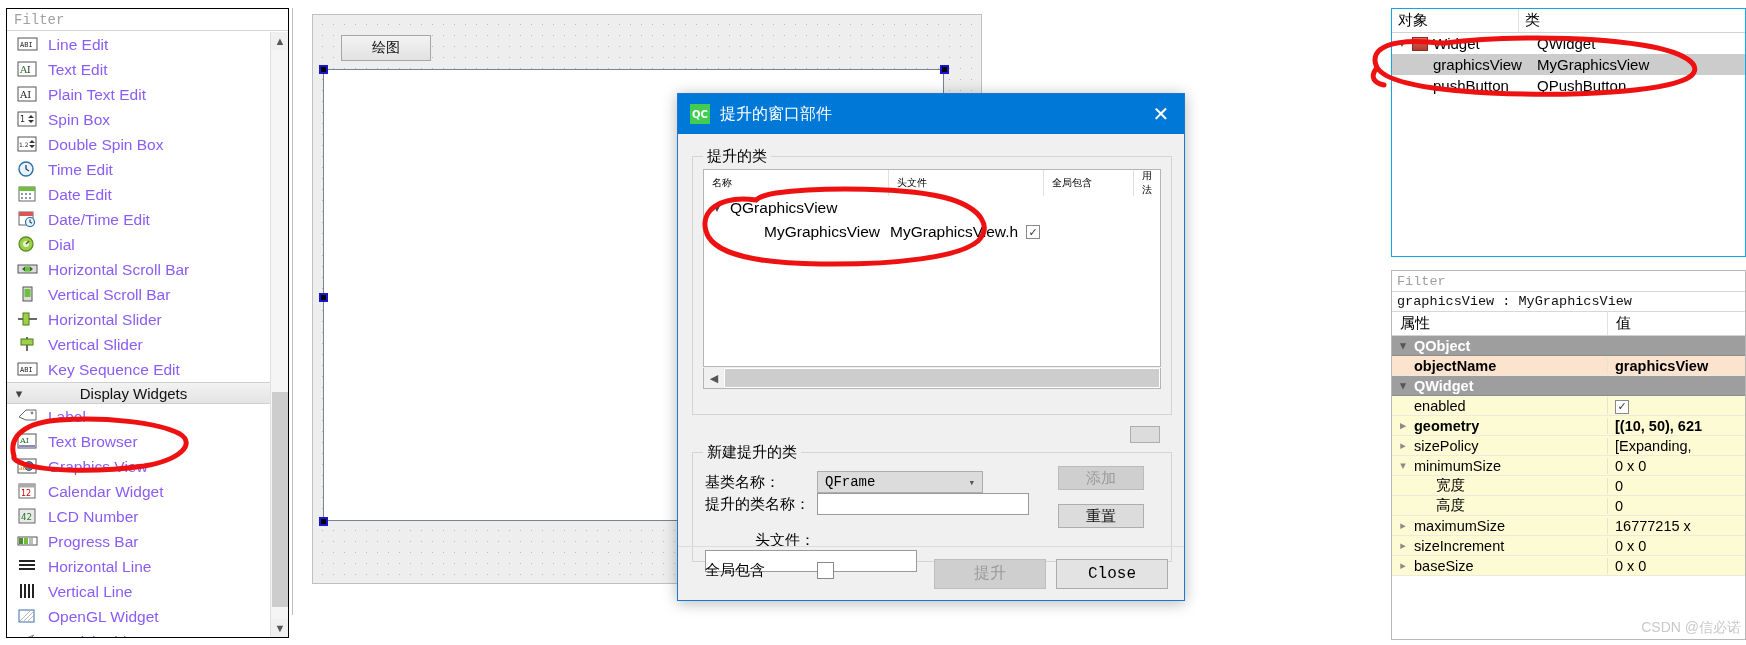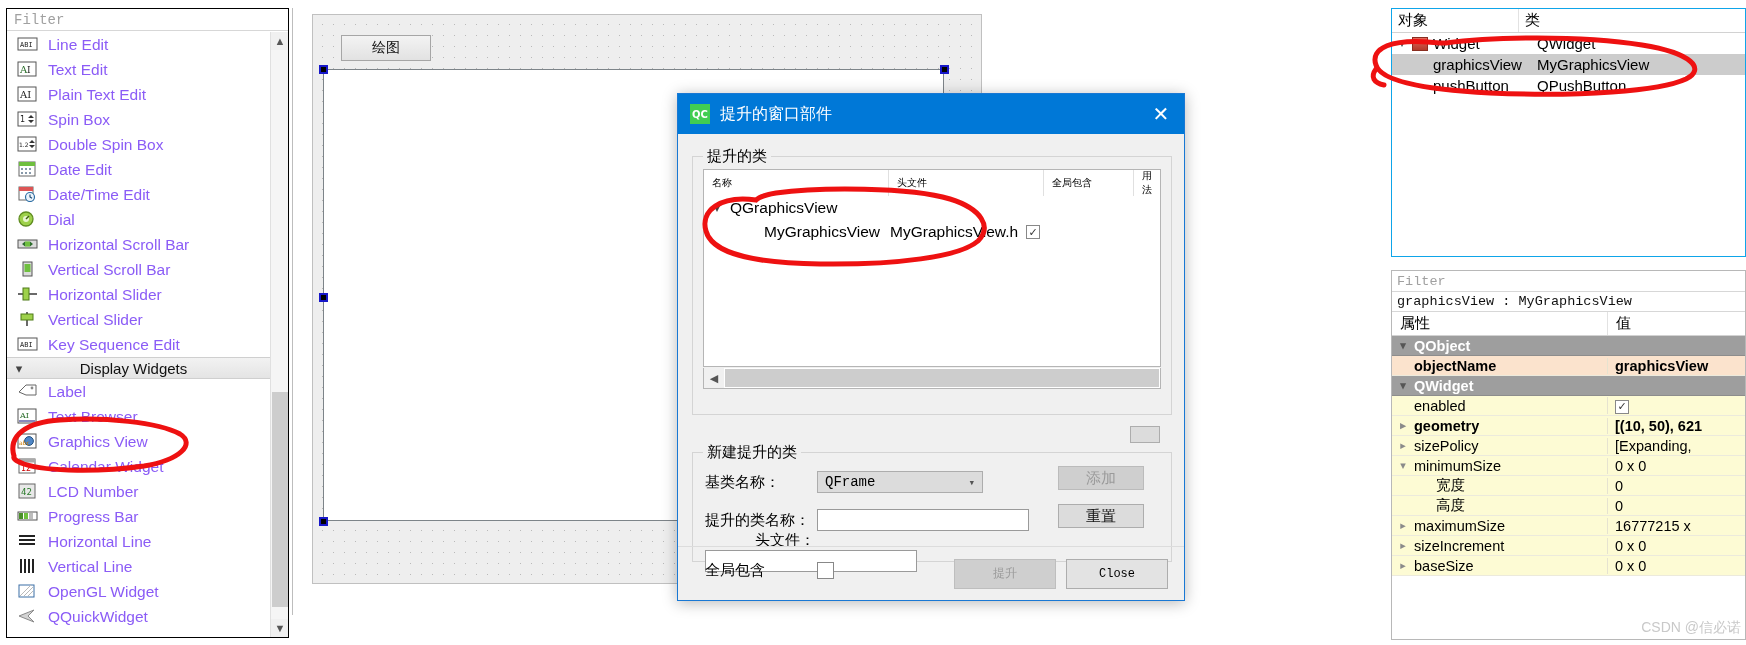--- a/index.html
+++ b/index.html
@@ -350,26 +350,26 @@
   .sbtn.disabled { background: #cfcfcf; color: #9a9a9a; border-color: #bbb; }
   #dlg-bottom {
     position: absolute;
     left: 0; right: 0; bottom: 0;
     height: 54px;
     border-top: 1px solid #dcdcdc;
     display: flex; align-items: center; justify-content: flex-end;
     padding-right: 16px; gap: 10px;
   }
   .bbtn {
-    width: 102px; height: 30px;
+    width: 112px; height: 30px;
     border: 1px solid #adadad;
     background: #e3e3e3;
     display: flex; align-items: center; justify-content: center;
     font-family: "Liberation Mono", monospace;
-    font-size: 12px;
+    font-size: 16px;
   }
   .bbtn.disabled { background: #cfcfcf; color: #9b9b9b; border-color: #bebebe;
                    font-family: "Liberation Sans", sans-serif; }
 
   
   .annot { position: absolute; pointer-events: none; overflow: visible; }
 </style>
 </head>
 <body>
 
@@ -420,20 +420,29 @@
       </div>
       <div class="wb-item">
         <span class="ico">
           <svg width="22" height="16" viewBox="0 0 22 16">
               <rect x="1" y="1" width="18" height="14" fill="#fff" stroke="#555"></rect>
               <text x="2" y="11" font-size="6" fill="#222" font-family="DejaVu Sans, sans-serif">1.2</text>
               <path d="M15 4 l3 3 h-6 z M15 12 l3 -3 h-6 z" fill="#333"></path>
             </svg>
         </span>
         <span>Double Spin Box</span>
+      </div>
+      <div class="wb-item">
+        <span class="ico">
+          <svg width="22" height="16" viewBox="0 0 22 16">
+              <circle cx="9" cy="8" r="7" fill="#eaf3fb" stroke="#2c6ea4" stroke-width="1.4"></circle>
+              <path d="M9 4 v4 l3 2" stroke="#16456e" stroke-width="1.3" fill="none"></path>
+            </svg>
+        </span>
+        <span>Time Edit</span>
       </div>
       <div class="wb-item">
         <span class="ico">
           <svg width="22" height="16" viewBox="0 0 22 16">
               <rect x="2" y="1" width="16" height="14" fill="#fff" stroke="#666"></rect>
               <rect x="2" y="1" width="16" height="4" fill="#6fbf3f"></rect>
               <g fill="#8899aa">
                 <rect x="4" y="7" width="2" height="2"></rect>
                 <rect x="8" y="7" width="2" height="2"></rect>
                 <rect x="12" y="7" width="2" height="2"></rect>
@@ -785,21 +794,21 @@
     <div class="groupbox" id="gb-new">
       <span class="gtitle">新建提升的类</span>
 
       <div class="frow" style="top:18px;">
         <span class="flabel">基类名称：</span>
         <span class="combo">
           <span>QFrame</span>
           <span class="cchev">▾</span>
         </span>
       </div>
-      <div class="frow" style="top:56px;">
+      <div class="frow" style="top:40px;">
         <span class="flabel">提升的类名称：</span>
         <span class="tbox"></span>
       </div>
       <div class="frow" style="top:78px;flex-direction:column;">
         <span class="flabel">头文件：</span>
         <span class="tbox"></span>
       </div>
       <div class="frow" style="top:108px;">
         <span class="flabel">全局包含</span>
         <span class="cbox"></span>

